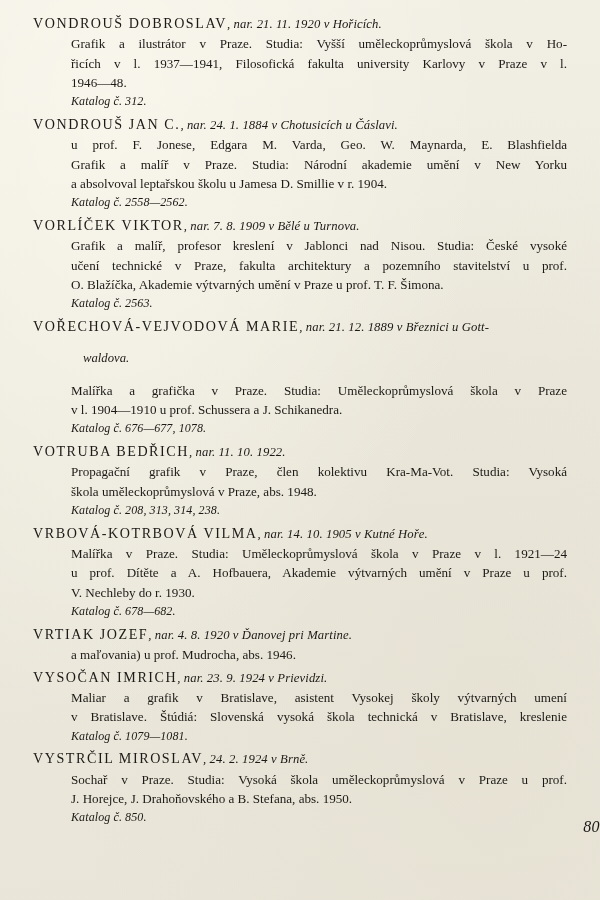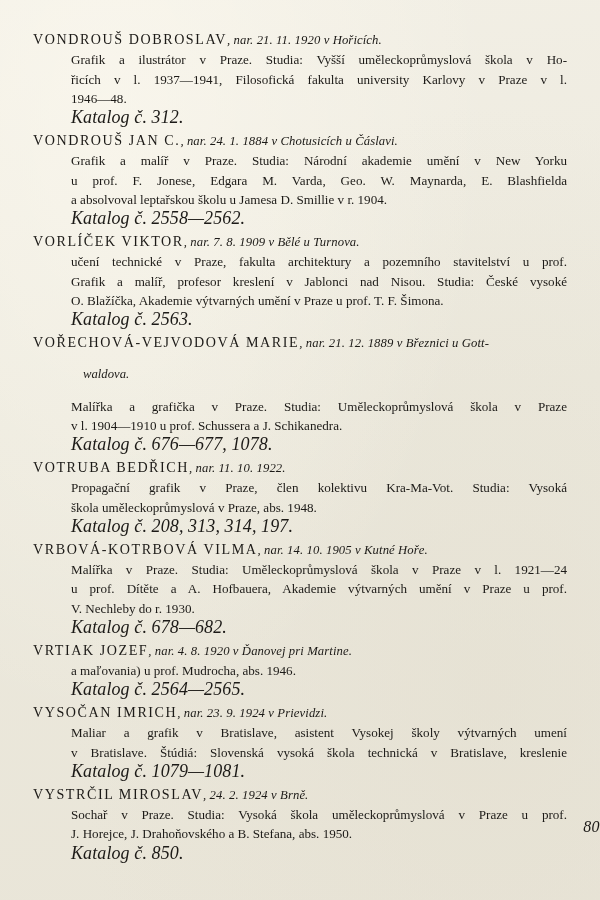--- a/index.html
+++ b/index.html
@@ -22,21 +22,21 @@
     inset: 0;
     background:
       radial-gradient(ellipse at 18% 12%, rgba(255,252,243,0.55), rgba(255,252,243,0) 55%),
       radial-gradient(ellipse at 82% 78%, rgba(226,221,206,0.5), rgba(226,221,206,0) 60%),
       linear-gradient(175deg, #f2efe5 0%, #ece9dd 45%, #e9e5d8 100%);
     pointer-events: none;
   }
   #page {
     position: absolute;
     inset: 0;
-    padding: 30px 33px 0 33px;
+    padding: 14px 33px 0 33px;
     box-sizing: border-box;
   }
   .entry {
     margin: 0 0 3.5px 0;
   }
   .head {
     font-size: 13.4px;
     line-height: 19.3px;
     text-align: left;
     margin: 0;
@@ -72,21 +72,21 @@
     text-align-last: justify;
     white-space: nowrap;
   }
   .body .line.last {
     text-align-last: left;
   }
   .katalog {
     margin: 0;
     padding-left: 38px;
     font-style: italic;
-    font-size: 18px;
+    font-size: 12px;
     line-height: 19.3px;
     letter-spacing: 0.1px;
   }
   #folio {
     position: absolute;
     left: 0;
     right: 0;
     top: 818px;
     text-align: right;
     font-style: italic;
@@ -106,67 +106,66 @@
         <p class="body">
           <span class="line">Grafik a ilustrátor v Praze. Studia: Vyšší uměleckoprůmyslová škola v Ho-</span>
           <span class="line">řicích v l. 1937—1941, Filosofická fakulta university Karlovy v Praze v l.</span>
           <span class="line last">1946—48.</span>
         </p>
         <p class="katalog">Katalog č. 312.</p>
       </div>
       <div class="entry">
         <p class="head"><span class="surname">VONDROUŠ JAN C.</span><span class="birth">, nar. 24. 1. 1884 v Chotusicích u Čáslavi.</span></p>
         <p class="body">
+          <span class="line">u prof. F. Jonese, Edgara M. Varda, Geo. W. Maynarda, E. Blashfielda</span>
           <span class="line">Grafik a malíř v Praze. Studia: Národní akademie umění v New Yorku</span>
-          <span class="line">u prof. F. Jonese, Edgara M. Varda, Geo. W. Maynarda, E. Blashfielda</span>
           <span class="line last">a absolvoval leptařskou školu u Jamesa D. Smillie v r. 1904.</span>
         </p>
         <p class="katalog">Katalog č. 2558—2562.</p>
       </div>
       <div class="entry">
         <p class="head"><span class="surname">VORLÍČEK VIKTOR</span><span class="birth">, nar. 7. 8. 1909 v Bělé u Turnova.</span></p>
         <p class="body">
+          <span class="line">Grafik a malíř, profesor kreslení v Jablonci nad Nisou. Studia: České vysoké</span>
           <span class="line">učení technické v Praze, fakulta architektury a pozemního stavitelství u prof.</span>
-          <span class="line">Grafik a malíř, profesor kreslení v Jablonci nad Nisou. Studia: České vysoké</span>
           <span class="line last">O. Blažíčka, Akademie výtvarných umění v Praze u prof. T. F. Šimona.</span>
         </p>
         <p class="katalog">Katalog č. 2563.</p>
       </div>
       <div class="entry">
         <p class="head"><span class="surname">VOŘECHOVÁ-VEJVODOVÁ MARIE</span><span class="birth">, nar. 21. 12. 1889 v Březnici u Gott-</span></p>
         <p class="cont">waldova.</p>
         <p class="body">
           <span class="line">Malířka a grafička v Praze. Studia: Uměleckoprůmyslová škola v Praze</span>
           <span class="line last">v l. 1904—1910 u prof. Schussera a J. Schikanedra.</span>
         </p>
         <p class="katalog">Katalog č. 676—677, 1078.</p>
       </div>
       <div class="entry">
         <p class="head"><span class="surname">VOTRUBA BEDŘICH</span><span class="birth">, nar. 11. 10. 1922.</span></p>
         <p class="body">
           <span class="line">Propagační grafik v Praze, člen kolektivu Kra-Ma-Vot. Studia: Vysoká</span>
           <span class="line last">škola uměleckoprůmyslová v Praze, abs. 1948.</span>
         </p>
-        <p class="katalog">Katalog č. 208, 313, 314, 197.</p>
+        <p class="katalog">Katalog č. 208, 313, 314, 238.</p>
       </div>
       <div class="entry">
         <p class="head"><span class="surname">VRBOVÁ-KOTRBOVÁ VILMA</span><span class="birth">, nar. 14. 10. 1905 v Kutné Hoře.</span></p>
         <p class="body">
           <span class="line">Malířka v Praze. Studia: Uměleckoprůmyslová škola v Praze v l. 1921—24</span>
           <span class="line">u prof. Dítěte a A. Hofbauera, Akademie výtvarných umění v Praze u prof.</span>
           <span class="line last">V. Nechleby do r. 1930.</span>
         </p>
         <p class="katalog">Katalog č. 678—682.</p>
       </div>
       <div class="entry">
         <p class="head"><span class="surname">VRTIAK JOZEF</span><span class="birth">, nar. 4. 8. 1920 v Ďanovej pri Martine.</span></p>
         <p class="body">
           <span class="line last">a maľovania) u prof. Mudrocha, abs. 1946.</span>
         </p>
-        <p class="katalog">Katalog č. 2564—2565.</p>
       </div>
       <div class="entry">
         <p class="head"><span class="surname">VYSOČAN IMRICH</span><span class="birth">, nar. 23. 9. 1924 v Prievidzi.</span></p>
         <p class="body">
           <span class="line">Maliar a grafik v Bratislave, asistent Vysokej školy výtvarných umení</span>
           <span class="line">v Bratislave. Štúdiá: Slovenská vysoká škola technická v Bratislave, kreslenie</span>
         </p>
         <p class="katalog">Katalog č. 1079—1081.</p>
       </div>
       <div class="entry">

